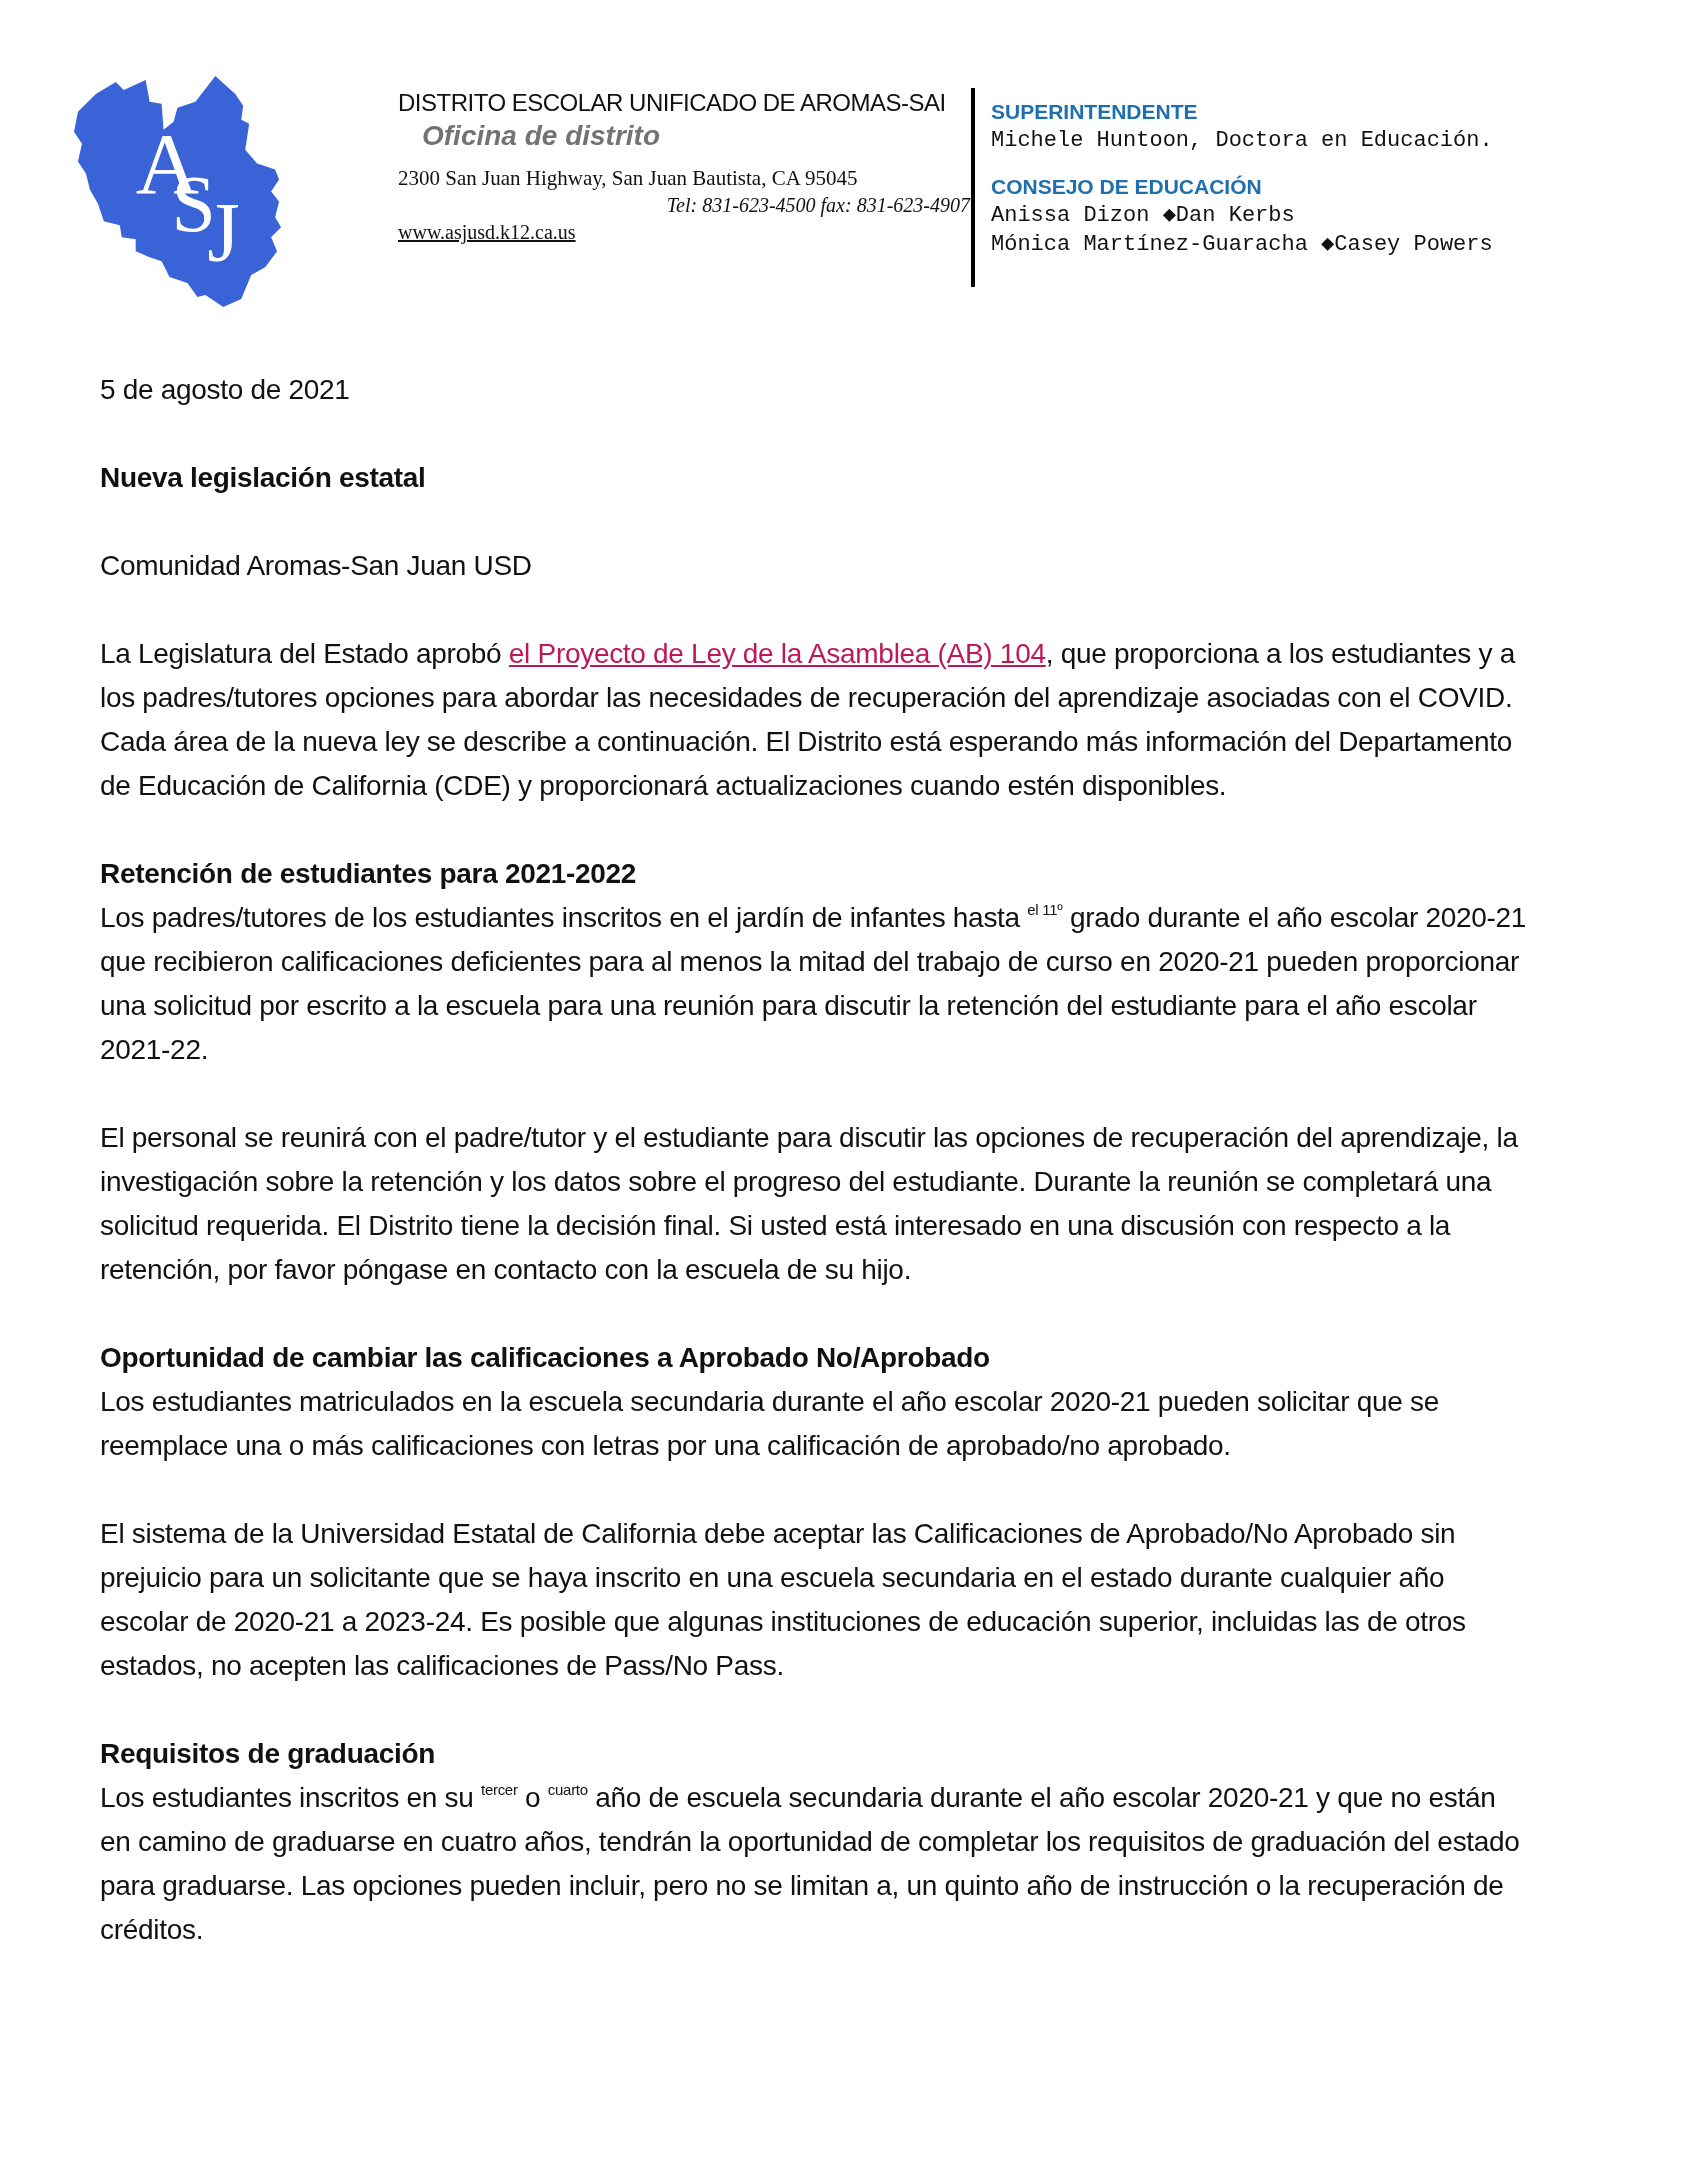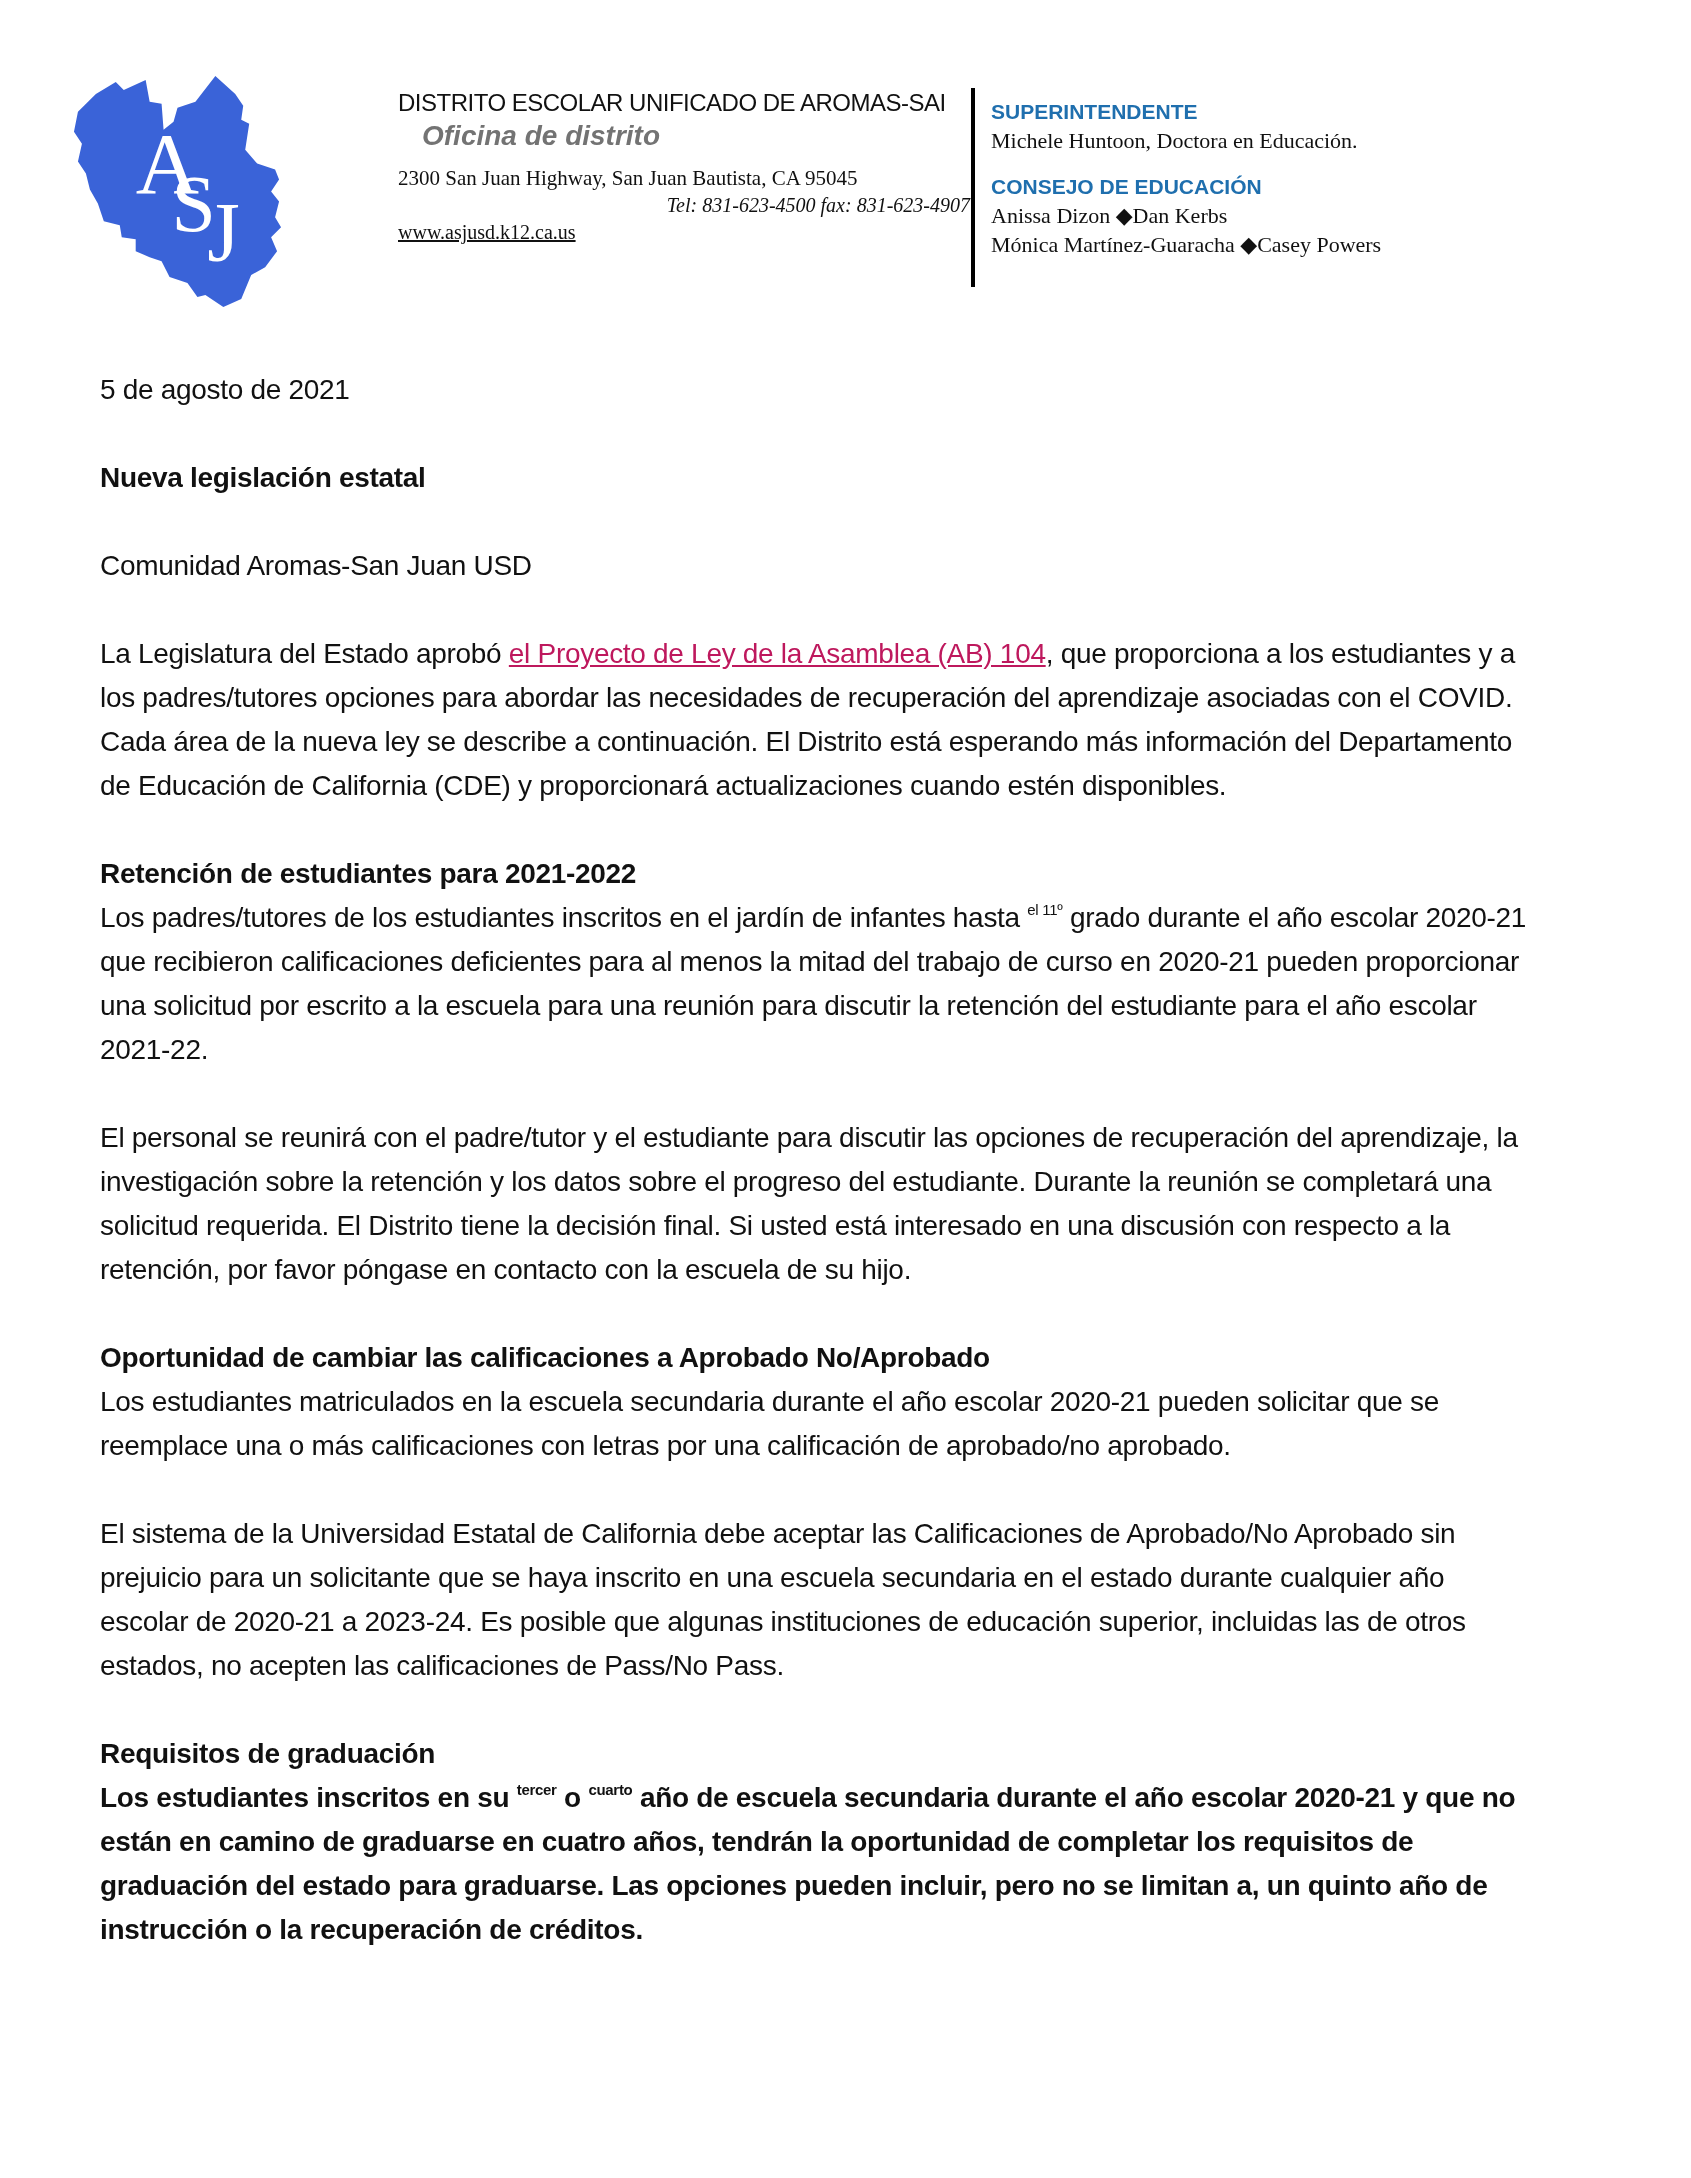--- a/index.html
+++ b/index.html
@@ -8,25 +8,25 @@
     .logo { position: absolute; left: 66px; top: 62px; width: 229px; height: 249px; }
     .org { position: absolute; left: 398px; top: 88px; width: 572px; }
     .org-name { font-family: "Liberation Sans", sans-serif; font-size: 24px; letter-spacing: -0.5px; color: #111; white-space: nowrap; overflow: hidden; line-height: 30px; }
     .org-office { font-family: "Liberation Sans", sans-serif; font-weight: bold; font-style: italic; font-size: 28px; color: #737373; line-height: 36px; margin-left: 24px; }
     .org-addr { font-family: "Liberation Serif", serif; font-size: 21px; line-height: 28px; margin-top: 10px; }
     .org-tel { font-family: "Liberation Serif", serif; font-style: italic; font-size: 20px; line-height: 26px; text-align: right; }
     .org-web { font-family: "Liberation Serif", serif; font-size: 20px; line-height: 28px; text-decoration: underline; }
     .vrule { position: absolute; left: 971px; top: 88px; width: 4px; height: 199px; background: #000; }
     .officials { position: absolute; left: 991px; top: 98px; }
     .off-title { font-family: "Liberation Sans", sans-serif; font-weight: bold; font-size: 21px; color: #1f6fae; line-height: 28px; }
-    .off-line { font-family: Liberation Serif, serif; font-size: 22px; line-height: 29px; }
+    .off-line { font-family: Liberation Mono, monospace; font-size: 22px; line-height: 29px; }
     .off-gap { height: 18px; }
     .body { position: absolute; left: 100px; top: 368px; width: 1433px; font-family: "Liberation Sans", sans-serif; font-size: 28px; line-height: 44px; color: #111; letter-spacing: -0.3px; }
     .p { margin: 0 0 44px 0; }
-    .p.tight { margin-bottom: 0; font-weight: bold; }
+    .p.tight { margin-bottom: 0; }
     .heading { font-weight: bold; margin: 0; }
     .link { color: #be185d; text-decoration: underline; }
     sup { font-size: 15px; vertical-align: 12px; line-height: 0; }
   </style>
 </head>
 <body>
 
 <div class="letterhead">
   <svg class="logo" viewBox="0 0 230 250">
     <path fill="#3a63d8" d="M12,50 L30,32 L50,20 L58,28 L80,18 L84,40 L96,42 L98,68 L108,60 L112,46 L130,40 L150,14 L170,32 L178,44 L176,58 L184,62 L180,88 L192,102 L210,108 L214,118 L206,130 L214,140 L210,156 L216,166 L206,176 L212,190 L200,206 L186,214 L176,238 L158,246 L140,234 L132,236 L122,222 L104,216 L96,200 L84,196 L70,190 L70,178 L56,176 L54,164 L38,160 L32,142 L24,128 L20,112 L12,100 L16,82 L8,70 Z"></path>

